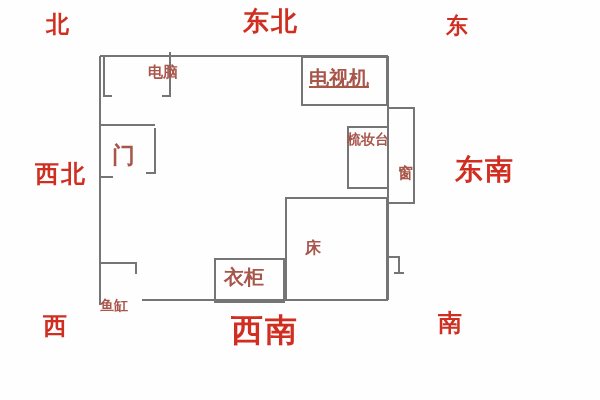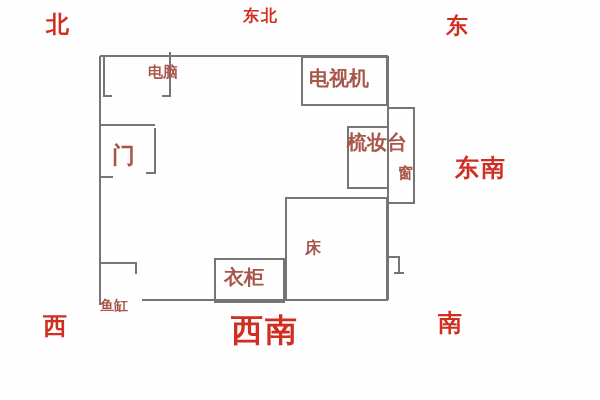--- a/index.html
+++ b/index.html
@@ -29,32 +29,32 @@
     color: var(--compass-red, #cf2e20);
     font-weight: bold;
     letter-spacing: 2px;
   }
   .furn {
     color: var(--furn-red, #a8554a);
     font-weight: bold;
   }
   
   #lbl-north      { left: 46px;  top: 13px;  font-size: 23px; }
-  #lbl-northeast  { left: 243px; top: 8px;   font-size: 16px; }
+  #lbl-northeast  { left: 243px; top: 8px;   font-size: 26px; }
   #lbl-east       { left: 446px; top: 15px;  font-size: 22px; }
   #lbl-northwest  { left: 35px;  top: 162px; font-size: 24px; }
-  #lbl-southeast  { left: 455px; top: 156px; font-size: 24px; }
+  #lbl-southeast  { left: 455px; top: 156px; font-size: 28px; }
   #lbl-west       { left: 43px;  top: 314px; font-size: 24px; }
   #lbl-southwest  { left: 231px; top: 314px; font-size: 32px; }
   #lbl-south      { left: 438px; top: 311px; font-size: 24px; }
 
   #lbl-computer   { left: 112px; top: 64px;  font-size: 15px; margin-left: 36px; }
-  #lbl-tv         { left: 309px; top: 68px;  font-size: 20px; }
+  #lbl-tv         { left: 309px; top: 68px;  font-size: 20px; text-decoration: underline; }
   #lbl-door       { left: 112px; top: 144px; font-size: 23px; }
-  #lbl-dresser    { left: 347px; top: 132px; font-size: 20px; }
+  #lbl-dresser    { left: 347px; top: 132px; font-size: 14px; }
   #lbl-window     { left: 398px; top: 165px; font-size: 15px; }
   #lbl-bed        { left: 305px; top: 240px; font-size: 16px; }
   #lbl-wardrobe   { left: 224px; top: 267px; font-size: 20px; text-align: right; }
   #lbl-fishtank   { left: 100px; top: 278px; font-size: 14px; margin-top: 20px; }
 </style>
 </head>
 <body>
 
 <div id="stage">
 
@@ -84,20 +84,21 @@
 
     <polyline points="100,263 136,263 136,274" stroke="#757575"></polyline>
 
     <polyline points="388,257 399,257 399,273" stroke="#757575"></polyline>
     <line x1="394" y1="273" x2="404" y2="273" stroke="#757575"></line>
   </svg>
 
   <span class="lbl compass" id="lbl-north">北</span>
   <span class="lbl compass" id="lbl-northeast">东北</span>
   <span class="lbl compass" id="lbl-east">东</span>
+  <span class="lbl compass" id="lbl-northwest">西北</span>
   <span class="lbl compass" id="lbl-southeast">东南</span>
   <span class="lbl compass" id="lbl-west">西</span>
   <span class="lbl compass" id="lbl-southwest">西南</span>
   <span class="lbl compass" id="lbl-south">南</span>
 
   <span class="lbl furn" id="lbl-computer">电脑</span>
   <span class="lbl furn" id="lbl-tv">电视机</span>
   <span class="lbl furn" id="lbl-door">门</span>
   <span class="lbl furn" id="lbl-dresser">梳妆台</span>
   <span class="lbl furn" id="lbl-window">窗</span>

